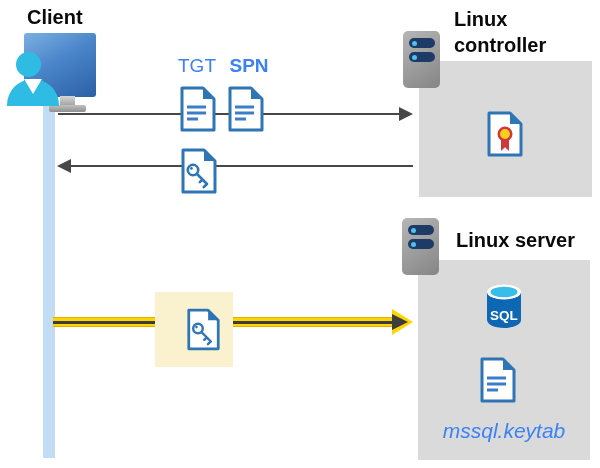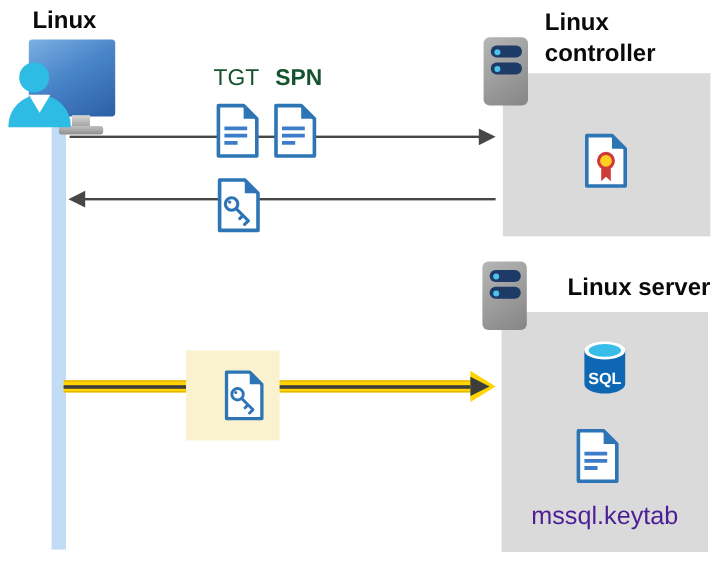--- a/index.html
+++ b/index.html
@@ -2,21 +2,21 @@
 <html><head>
 <meta charset="utf-8">
 <style>
   html,body{margin:0;padding:0;background:#ffffff;}
   #stage{
     position:relative;width:600px;height:468px;background:#ffffff;overflow:hidden;
     font-family:"Liberation Sans","DejaVu Sans",sans-serif;
   }
   .abs{position:absolute;}
   .label-bold{font-weight:bold;font-size:20px;color:#0a0a0a;line-height:26px;}
-  .label-reg{font-weight:normal;font-size:19px;color:#14532d;}
+  .label-reg{font-weight:normal;font-size:19px;color:#3b82f6;}
   .gray-box{background:#dadada;}
   
   .lifeline{left:43px;top:88px;width:12px;height:370px;background:#c3dcf5;}
   
   .monitor{left:24px;top:33px;width:72px;height:64px;border-radius:3px;
     background:linear-gradient(150deg,#7cb0e2 0%,#4a85c9 45%,#2b5fa6 100%);}
   .stand-neck{left:60px;top:96px;width:15px;height:11px;
     background:linear-gradient(180deg,#d6d6d6,#9a9a9a);}
   .stand-base{left:49px;top:105px;width:37px;height:7px;border-radius:2px;
     background:linear-gradient(180deg,#c0c0c0,#8f8f8f);}
@@ -41,21 +41,21 @@
   .y-head-inner{left:392px;top:314px;width:0;height:0;
     border-top:8px solid transparent;border-bottom:8px solid transparent;
     border-left:16px solid #3d3d3d;}
   .pale-box{left:155px;top:292px;width:78px;height:75px;background:#faf2ce;}
   
   .server{width:37px;height:57px;border-radius:5px;
     background:linear-gradient(145deg,#b6b6b6,#858585);}
   .pill{position:absolute;left:6px;width:26px;height:10px;border-radius:5px;background:#1e3a66;}
   .pill .dot{position:absolute;left:3px;top:2.5px;width:5px;height:5px;border-radius:50%;background:#4ec2e9;}
   .txt-center{text-align:center;}
-  .keytab{font-size:21px;color:#4c1d95;}
+  .keytab{font-size:21px;color:#3b82f6;font-style:italic;}
 </style>
 </head>
 <body>
 
 <div id="stage">
 
   <div class="abs lifeline"></div>
 
   <div class="abs h-line" style="left:58px;top:113px;width:343px;"></div>
   <div class="abs tri-right" style="left:399px;top:107px;"></div>
@@ -74,23 +74,23 @@
   <div class="abs gray-box" style="left:419px;top:61px;width:173px;height:136px;"></div>
   <div class="abs gray-box" style="left:418px;top:260px;width:172px;height:200px;"></div>
 
   <div class="abs monitor"></div>
   <div class="abs stand-neck"></div>
   <div class="abs stand-base"></div>
   <div class="abs head"></div>
   <div class="abs body"></div>
   <div class="abs collar"></div>
 
-  <div class="abs label-bold" style="left:27px;top:4px;">Linux</div>
+  <div class="abs label-bold" style="left:27px;top:4px;">Client</div>
   <div class="abs label-bold" style="left:454px;top:6px;width:140px;">Linux controller</div>
-  <div class="abs label-bold" style="left:456px;top:227px;white-space:nowrap;margin-left:17px;">Linux server</div>
+  <div class="abs label-bold" style="left:456px;top:227px;white-space:nowrap;">Linux server</div>
 
   <div class="abs label-reg txt-center" style="left:172px;top:55px;width:50px;">TGT</div>
   <div class="abs label-reg txt-center" style="left:224px;top:55px;width:50px;font-weight:bold;">SPN</div>
 
   <svg class="abs" style="left:179px;top:85px;" width="38" height="48" viewBox="0 0 38 48">
     <path d="M3 3 H24 L35 14 V45 H3 Z" fill="#ffffff" stroke="#2e75b6" stroke-width="3" stroke-linejoin="round"></path>
     <path d="M24 2 L36 14 L24 14 Z" fill="#2e75b6"></path>
     <path d="M8 22 H27 M8 28 H27 M8 34 H19" stroke="#3d7cc9" stroke-width="3.2" fill="none"></path>
   </svg>
 

